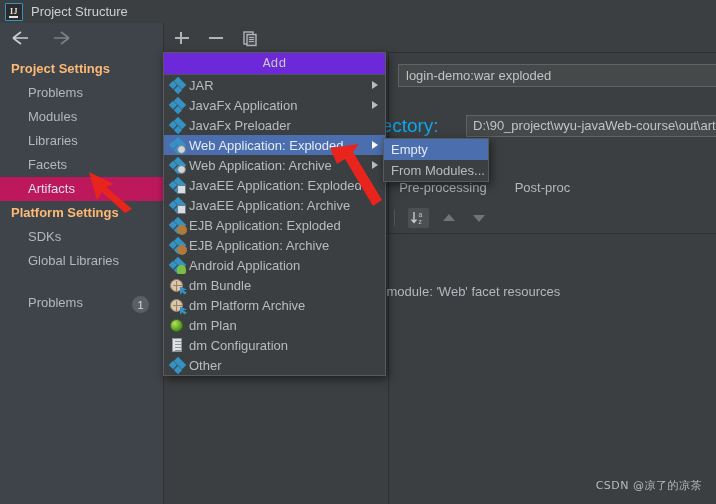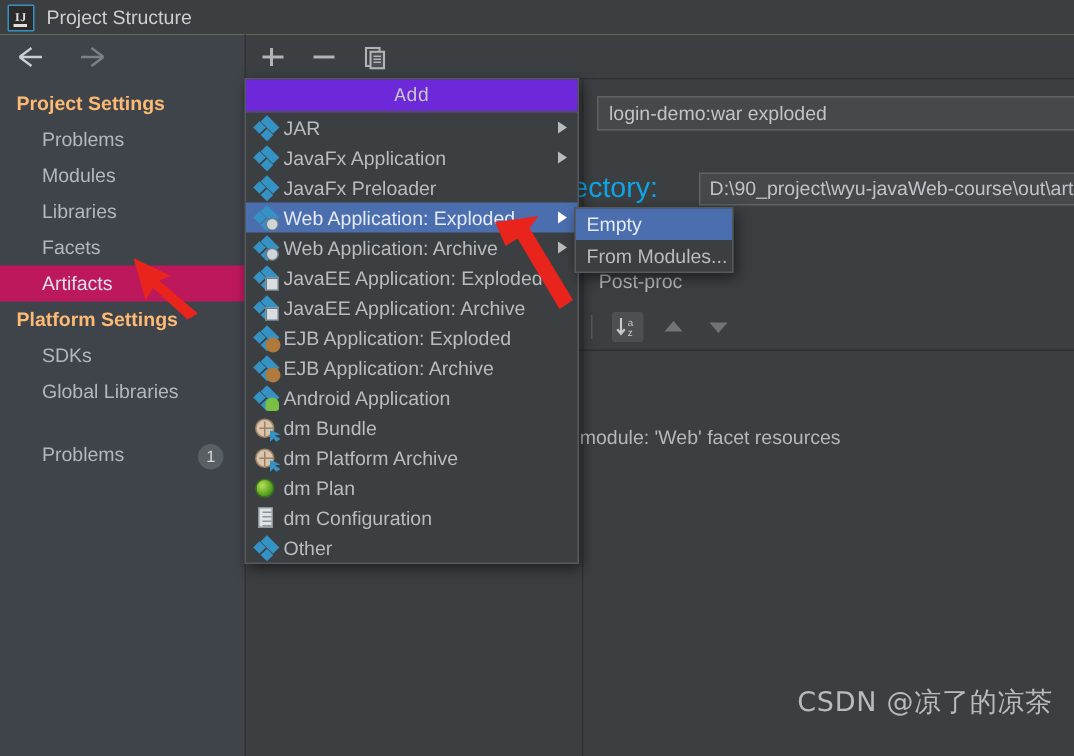--- a/index.html
+++ b/index.html
@@ -251,22 +251,22 @@
     z-index:60;
   }
   .submenu .menu-item{height:21px;padding-left:7px;}
   .submenu .menu-item .label{margin-left:0px;}
 
   
   .red-arrow{position:absolute;z-index:90;pointer-events:none;}
 
   
   .watermark{
-    position:absolute;right:14px;bottom:24px;
-    font-size:18px;color:#b7bbbf;letter-spacing:.5px;
+    position:absolute;right:14px;bottom:11px;
+    font-size:11px;color:#b7bbbf;letter-spacing:.5px;
     font-family:"DejaVu Sans", sans-serif;
     z-index:40;
   }
   
   .scroll-strip{
     position:absolute;right:0;top:0;width:3px;height:451px;background:#3c3f41;
   }
 </style>
 </head>
 <body>
@@ -347,20 +347,21 @@
         <div class="dir-field">D:\90_project\wyu-javaWeb-course\out\arti</div>
       </div>
 
       <div class="chk-row">
         <div class="chkbox"></div>
         <div class="chk-label">lude in project build</div>
       </div>
 
       <div class="tabs">
         <div class="tab active">ation</div>
+        <div class="tab">Pre-processing</div>
         <div class="tab">Post-proc</div>
       </div>
 
       <div class="sub-toolbar">
         <div class="tb-btn">
           <div class="plus-h"></div>
             <div class="plus-v"></div>
           <div style="position:absolute;left:6px;top:15px;width:0;height:0;border-left:4px solid transparent;border-right:4px solid transparent;border-top:4px solid #b0b4b8;"></div>
         </div>
         <div class="tb-btn">

